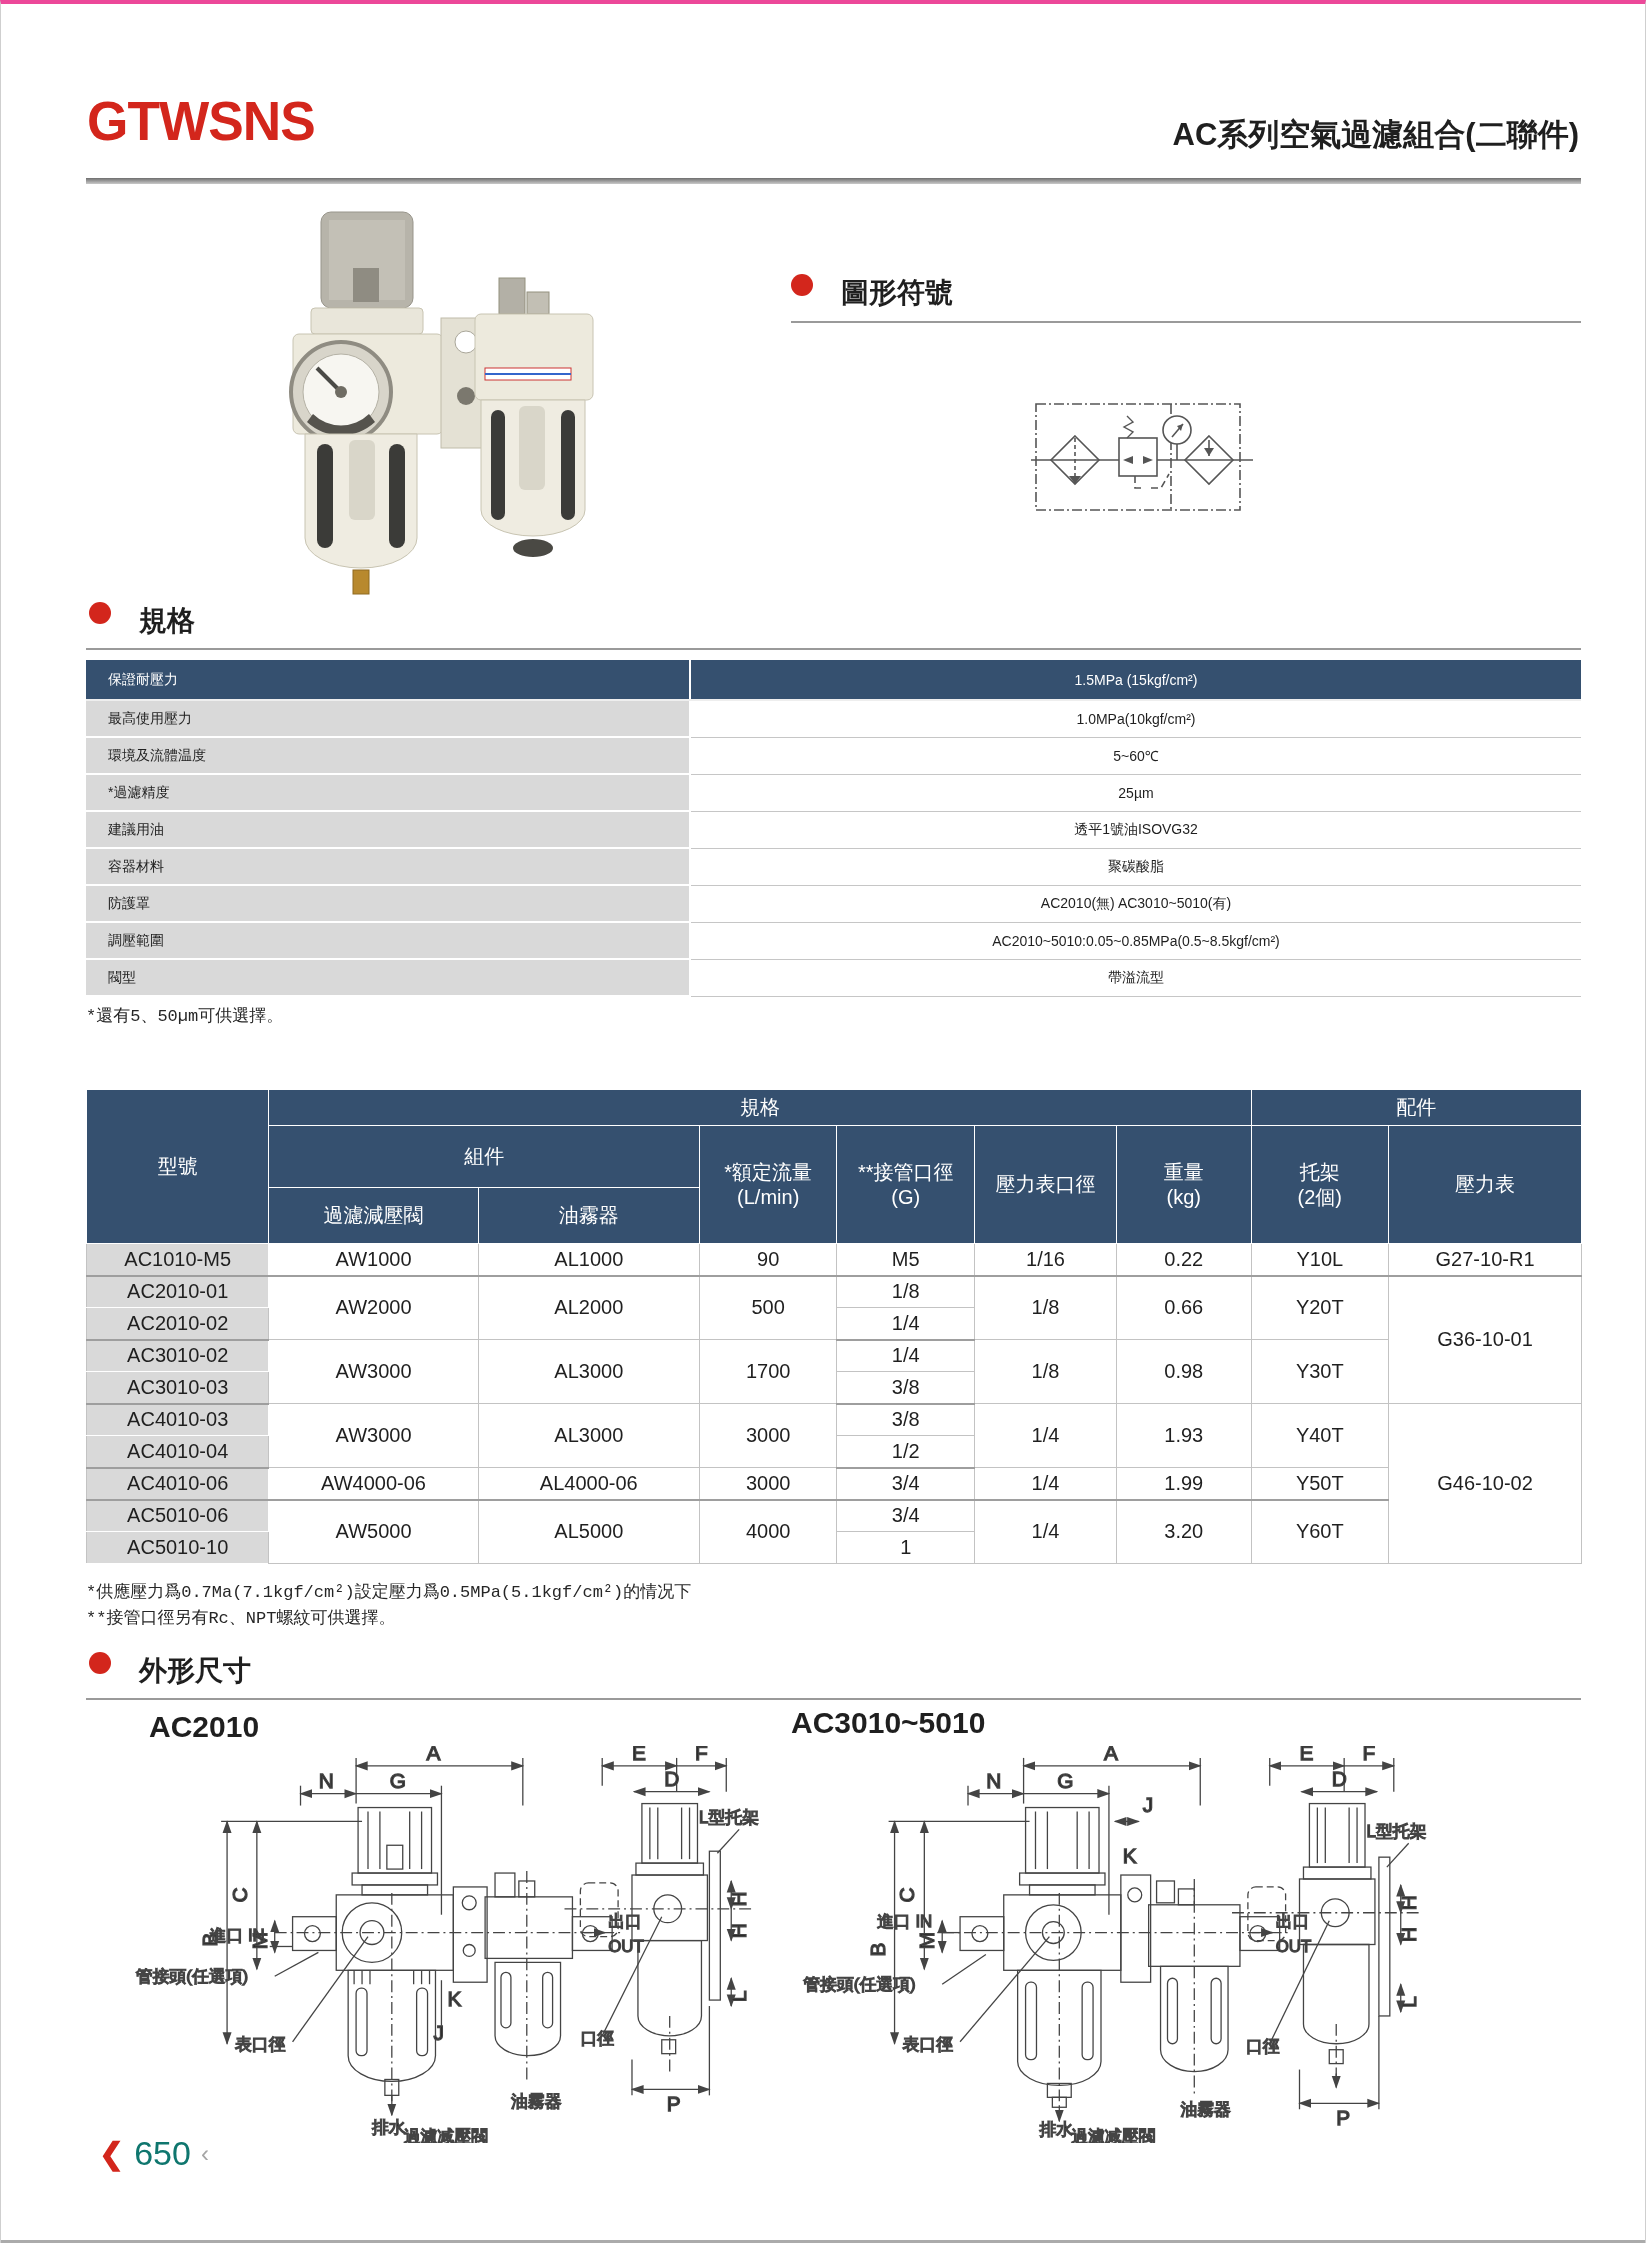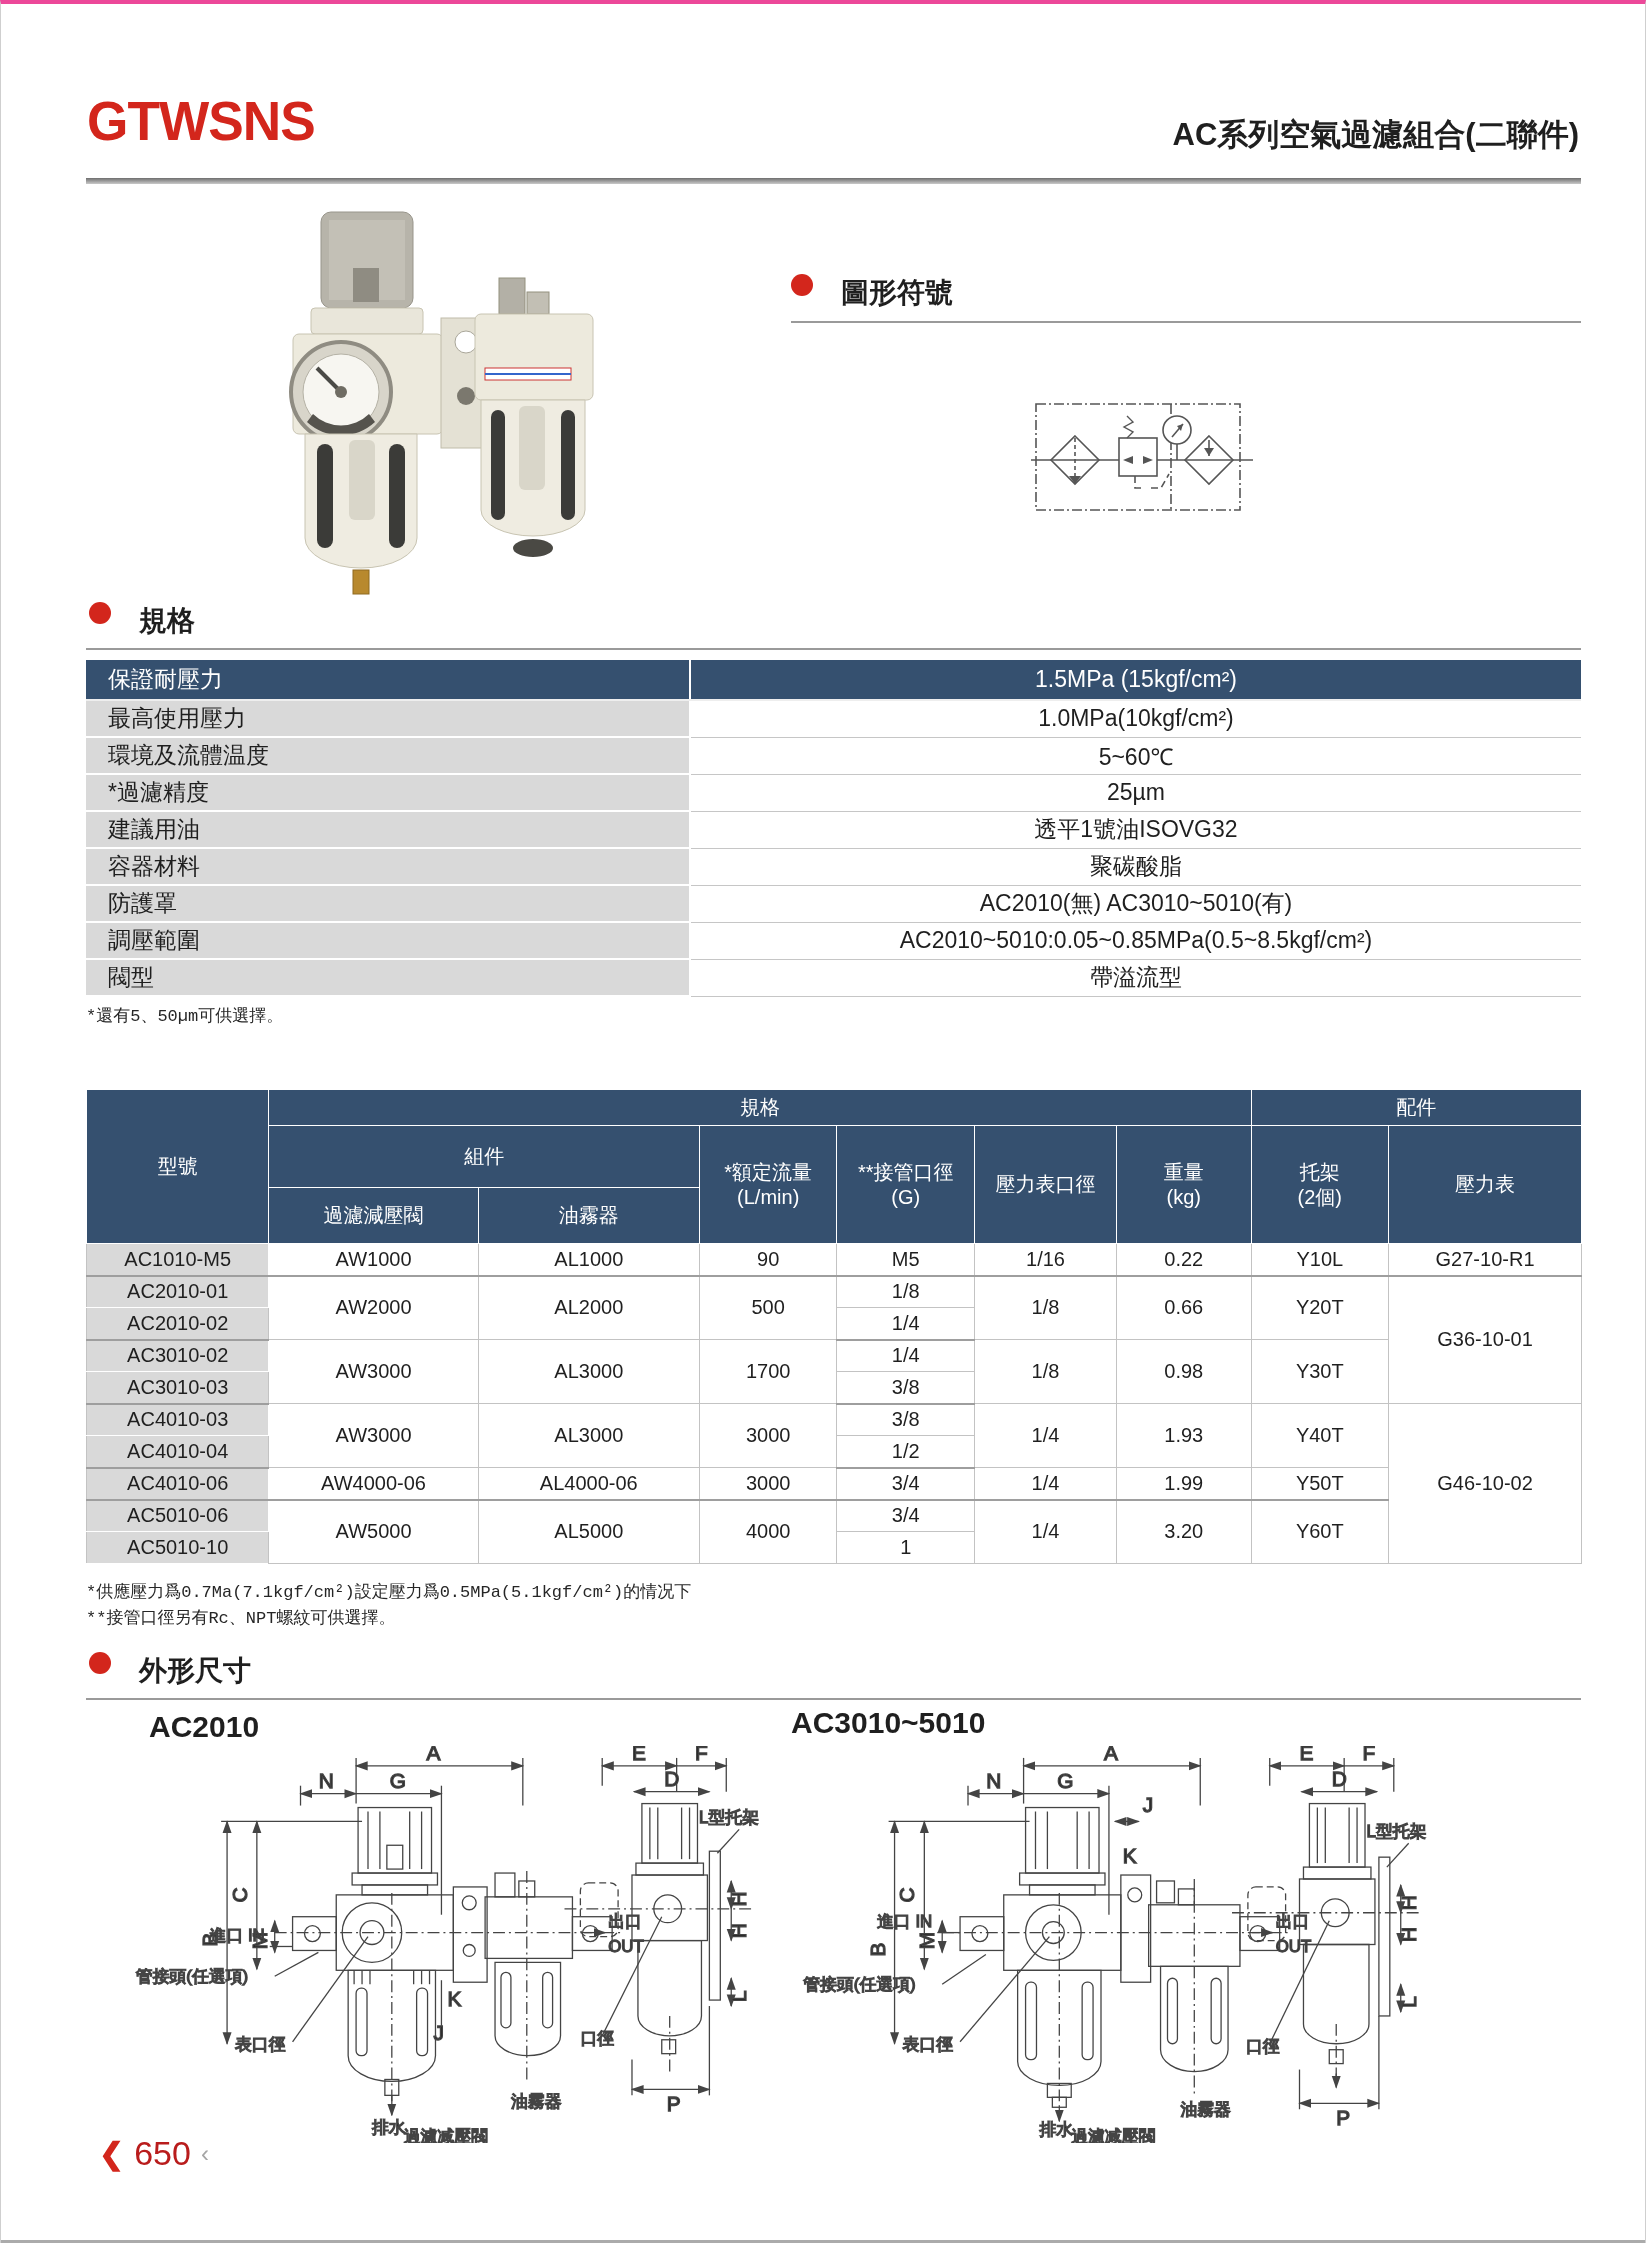--- a/index.html
+++ b/index.html
@@ -14,21 +14,21 @@
   .doc-title{right:66px;top:110px;font-size:31px;font-weight:bold;}
   .header-rule{left:85px;top:174px;width:1495px;height:6px;
                background:linear-gradient(#6e6e6e,#c9c9c9);}
   
   .sec-head{display:flex;gap:28px;font-size:28px;font-weight:bold;}
   .dot{width:22px;height:22px;border-radius:50%;background:var(--accent-red,#d3261c);flex:0 0 auto;}
   .rule{height:2px;background:#9a9a9a;}
   
   table{border-collapse:collapse;table-layout:fixed;}
   td,th{font-weight:normal;box-sizing:border-box;}
-  .spec-table{width:1495px;font-size:23px;}
+  .spec-table{width:1495px;font-size:14px;}
   .spec-table td{height:37px;text-align:center;vertical-align:middle;}
   .spec-table td.lab{width:40.4%;text-align:left;padding-left:22px;background:var(--cell-gray,#d9d9d9);
                      border-bottom:2px solid #fff;border-right:2px solid #fff;}
   .spec-table td.val{border-bottom:1px solid #c6c6c6;margin-left:36px;}
   .spec-table tr.navy td{background:var(--navy,#35506f);color:#fff;border-bottom:2px solid #eee;height:40px;}
   .spec-table tr.navy td.lab{border-right:2px solid #fff;}
   
   .model-table{width:1496px;font-size:20px;}
   .model-table th{background:var(--navy,#35506f);color:#fff;border:1px solid #fff;
                   text-align:center;vertical-align:middle;line-height:1.25;}
@@ -41,21 +41,21 @@
   .model-table tr.gsep td{border-bottom:2px solid #9e9e9e;}
   .fnote{font-size:17px;line-height:1.55;color:#262626;font-family:Liberation Mono, monospace;}
   
   .draw-title{font-size:30px;font-weight:bold;}
   svg text{font-family:"Liberation Sans", sans-serif;fill:#222;}
   .dim{font-size:21px;}
   .cjk{font-size:17px;}
   
   .footer{left:98px;top:2130px;display:flex;align-items:center;gap:10px;}
   .chev-red{color:var(--accent-red,#d3261c);font-size:30px;font-weight:bold;}
-  .page-num{font-size:34px;color:#b91c1c;}
+  .page-num{font-size:34px;color:#0f766e;}
   .chev-gray{color:#a5a5a5;font-size:24px;}
   .bottom-rule{left:0;bottom:0;width:100%;height:3px;background:#ababab;}
 </style>
 </head>
 <body>
 
 <div class="page">
 
   <div class="abs brand">GTWSNS</div>
   <div class="abs doc-title">AC系列空氣過濾組合(二聯件)</div>

